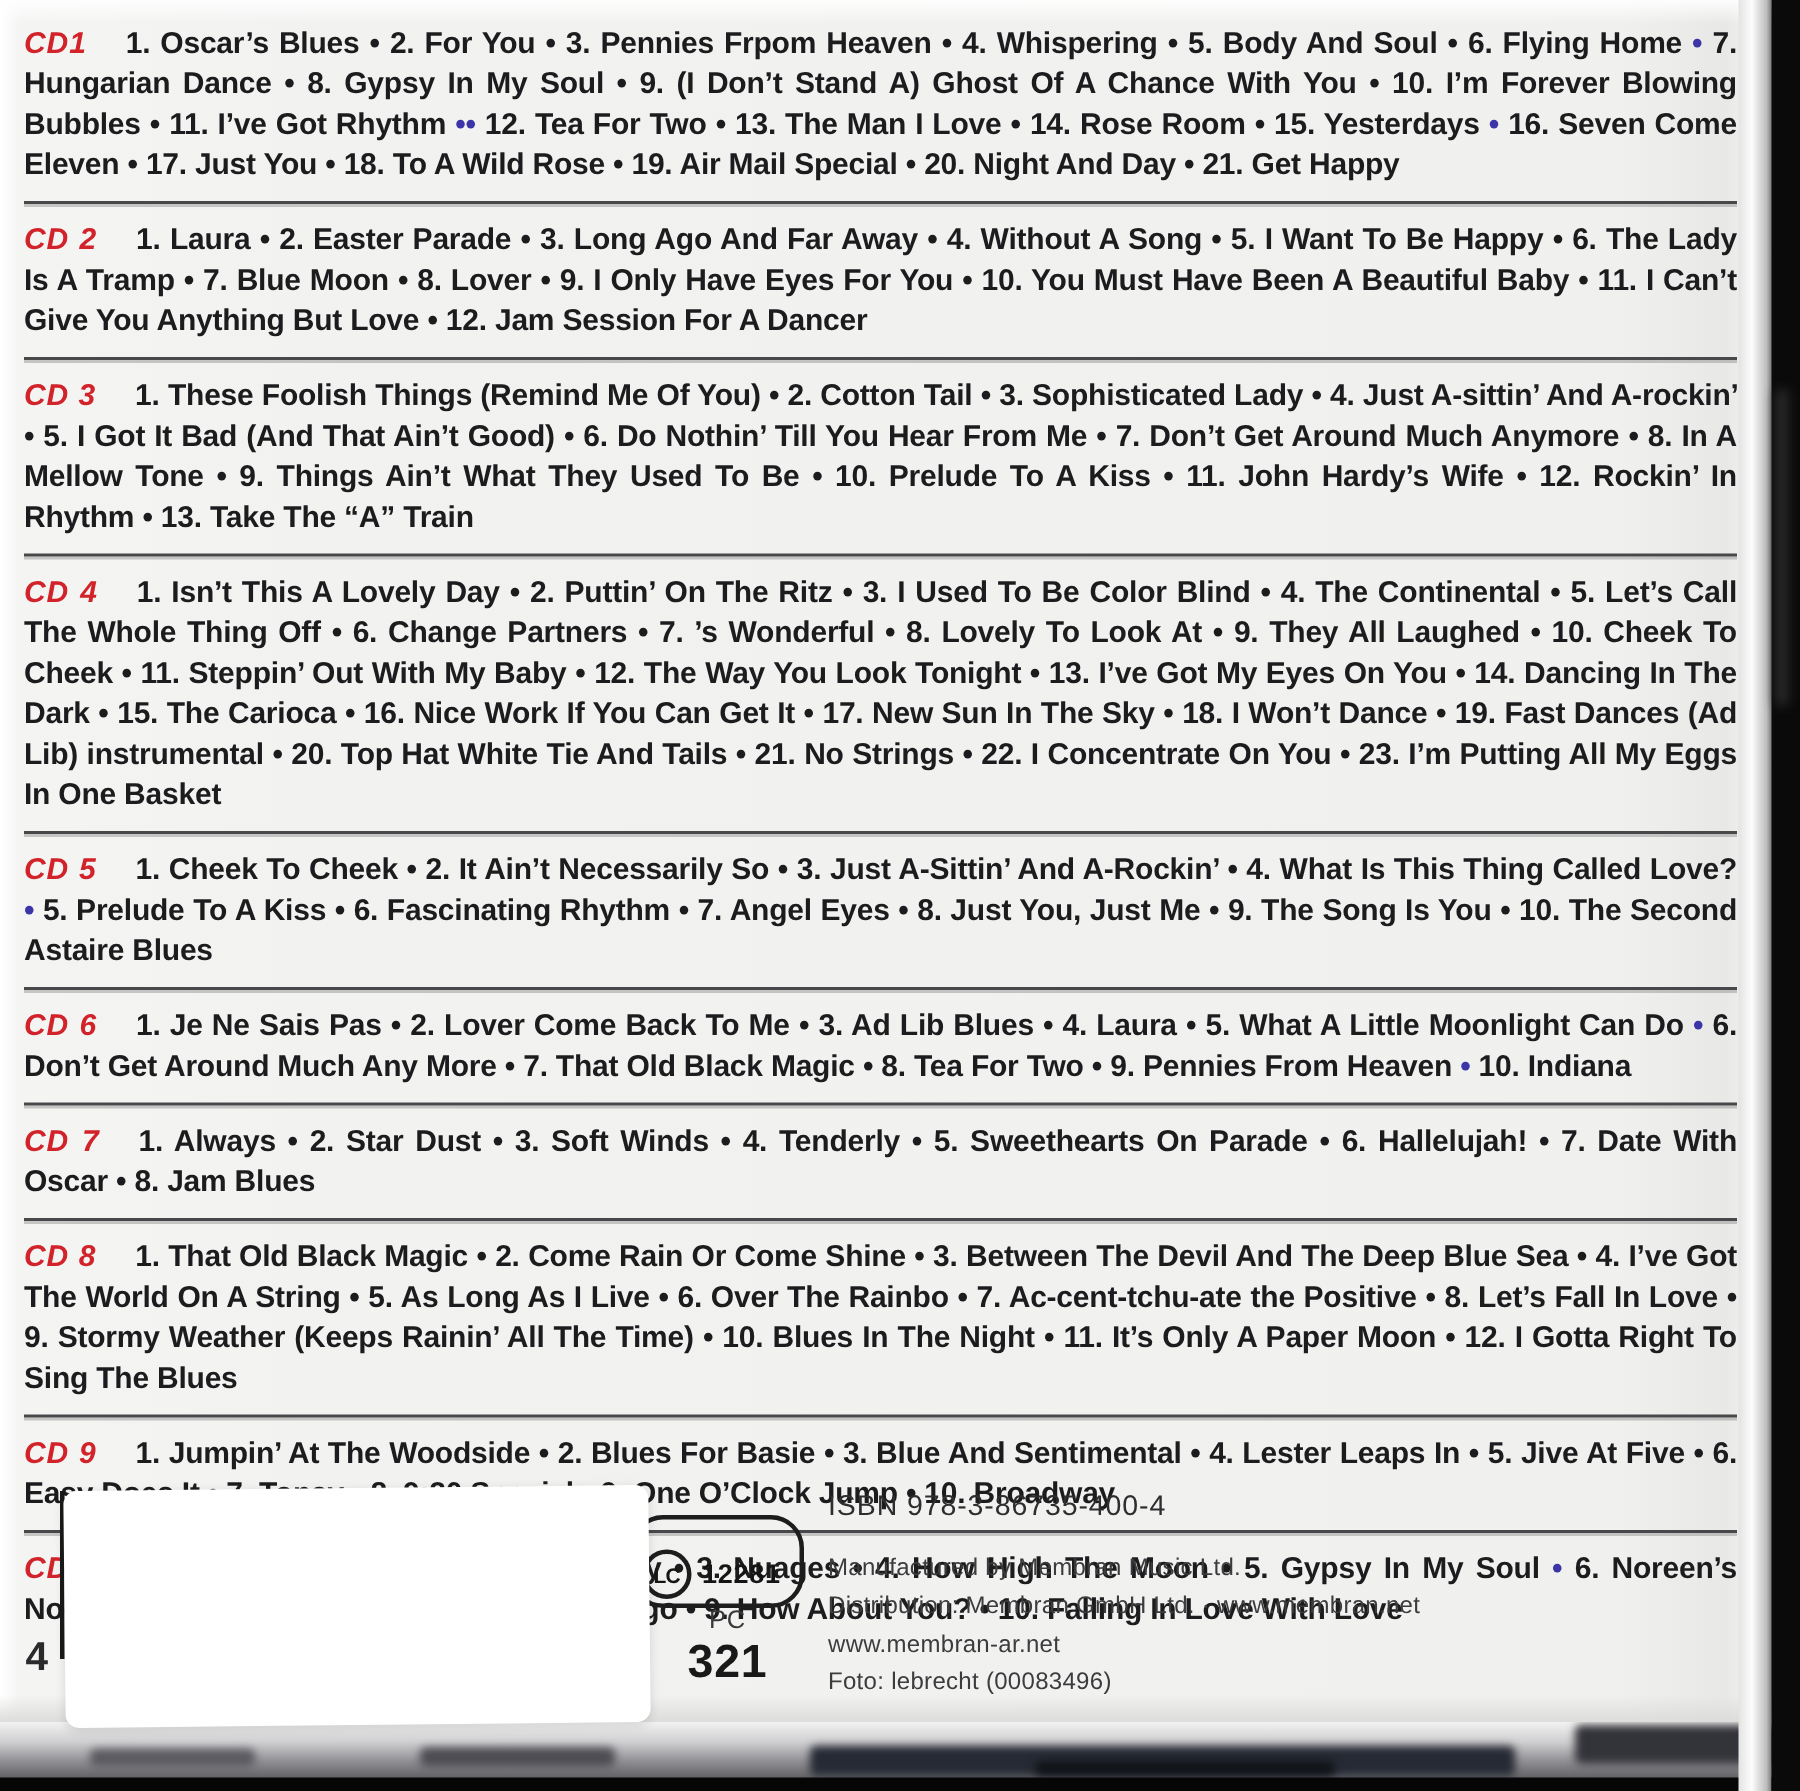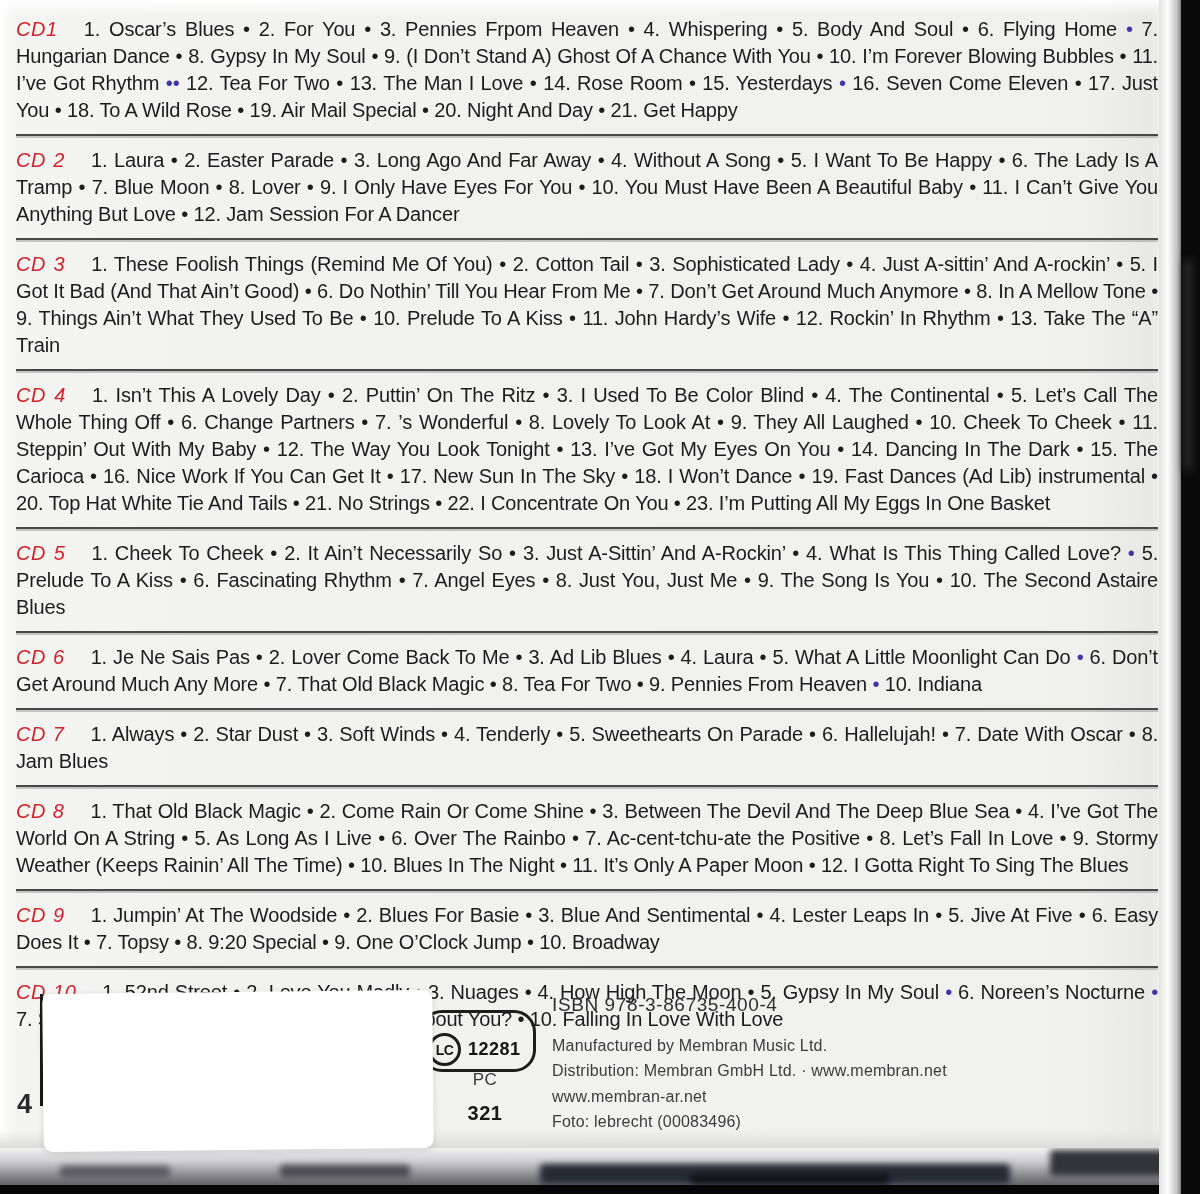--- a/index.html
+++ b/index.html
@@ -12,21 +12,21 @@
     background:linear-gradient(90deg,#ffffff 0px,#f4f4f3 14px,#f2f2f1 200px,#f0f0ef 1080px,#e8e8e7 1150px,#f7f7f7 1176px);
   }
   .paper::before{
     content:"";position:absolute;left:0;top:0;right:0;height:16px;
     background:linear-gradient(180deg,rgba(255,255,255,.9),rgba(255,255,255,0));
     pointer-events:none;
   }
   
   .tracklist{position:absolute;left:16px;top:16px;width:1142px;}
   .tracks{
-    margin:0;font-size:20px;line-height:27px;font-weight:normal;
+    margin:0;font-size:20px;line-height:27px;font-weight:bold;
     color:#1c1c1e;text-align:justify;letter-spacing:-0.15px;
   }
   .cd-label{color:#d2232a;font-style:italic;padding-right:26px;letter-spacing:.6px;white-space:nowrap;}
   .sep{color:#1c1c1e;}
   .sep.blue{color:#3c35a8;}
   .rule{
     height:2px;background:#48484b;margin:10px 0 11px 0;
     box-shadow:0 2px 0 rgba(140,140,140,.45);
   }
   
@@ -43,21 +43,21 @@
     border:3px solid #1d1d1d;border-radius:22px;padding:20px 12px 3px 5px;
     color:#151515;font-weight:bold;
   }
   .lc-circle{
     width:27px;height:27px;border:3px solid #1d1d1d;border-radius:50%;
     display:flex;align-items:center;justify-content:center;font-size:14px;letter-spacing:-.5px;
   }
   .lc-number{font-size:18px;letter-spacing:.5px;}
   .pc-block{position:absolute;left:445px;top:1070px;width:80px;text-align:center;z-index:2;}
   .pc-label{font-size:17px;color:#39393b;letter-spacing:.5px;margin:0;}
-  .pc-number{font-size:20px;font-weight:bold;color:#19191a;letter-spacing:.5px;margin:12px;}
+  .pc-number{font-size:31px;font-weight:bold;color:#19191a;letter-spacing:.5px;margin:0;}
   .info-block{position:absolute;left:552px;top:994px;z-index:2;}
   .isbn{font-size:19px;color:#2e2e30;letter-spacing:.6px;margin:0 0 17px 0;}
   .credit{font-size:16px;line-height:25.4px;color:#3c3c3e;letter-spacing:.2px;margin:0;}
   
   .band-fade{position:absolute;left:0;bottom:46px;width:1181px;height:18px;
     background:linear-gradient(180deg,rgba(230,230,229,0),#dcdcdb);}
   .band-metal{
     position:absolute;left:0;bottom:8px;width:1200px;height:38px;overflow:hidden;
     background:linear-gradient(180deg,#f2f2f2 0%,#cfcfd1 35%,#8e8e92 70%,#5f5f63 100%);
   }

